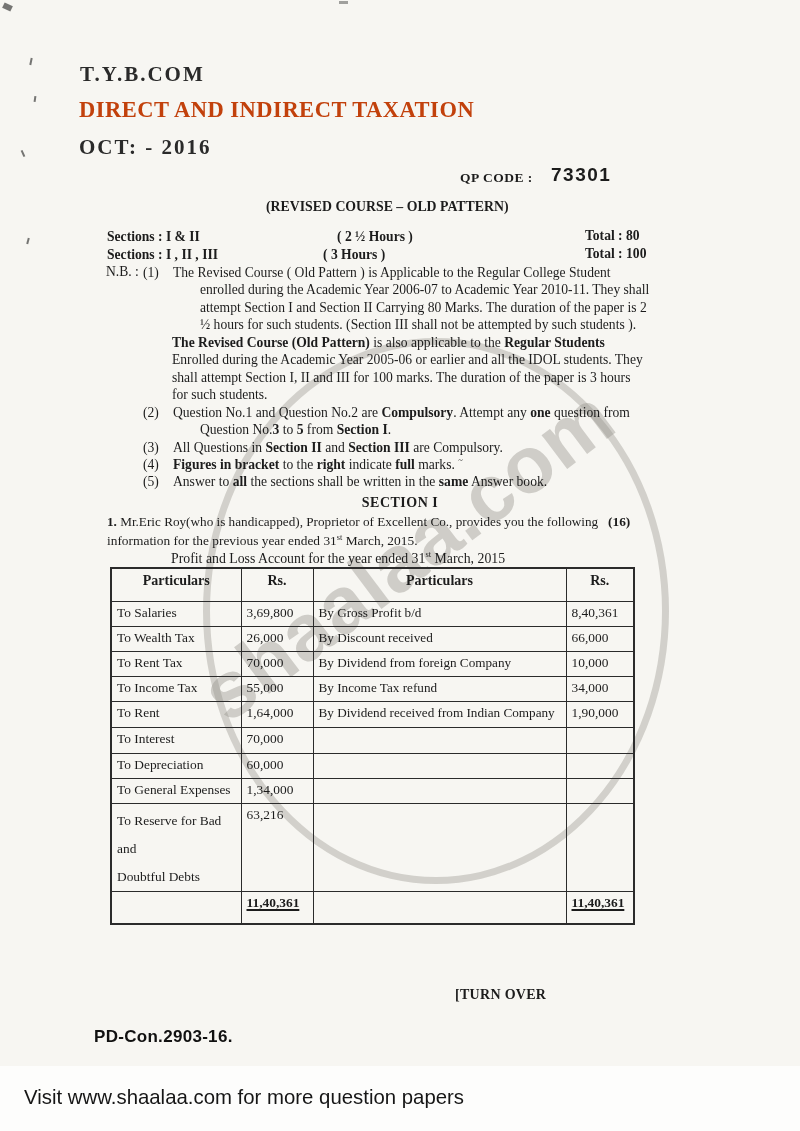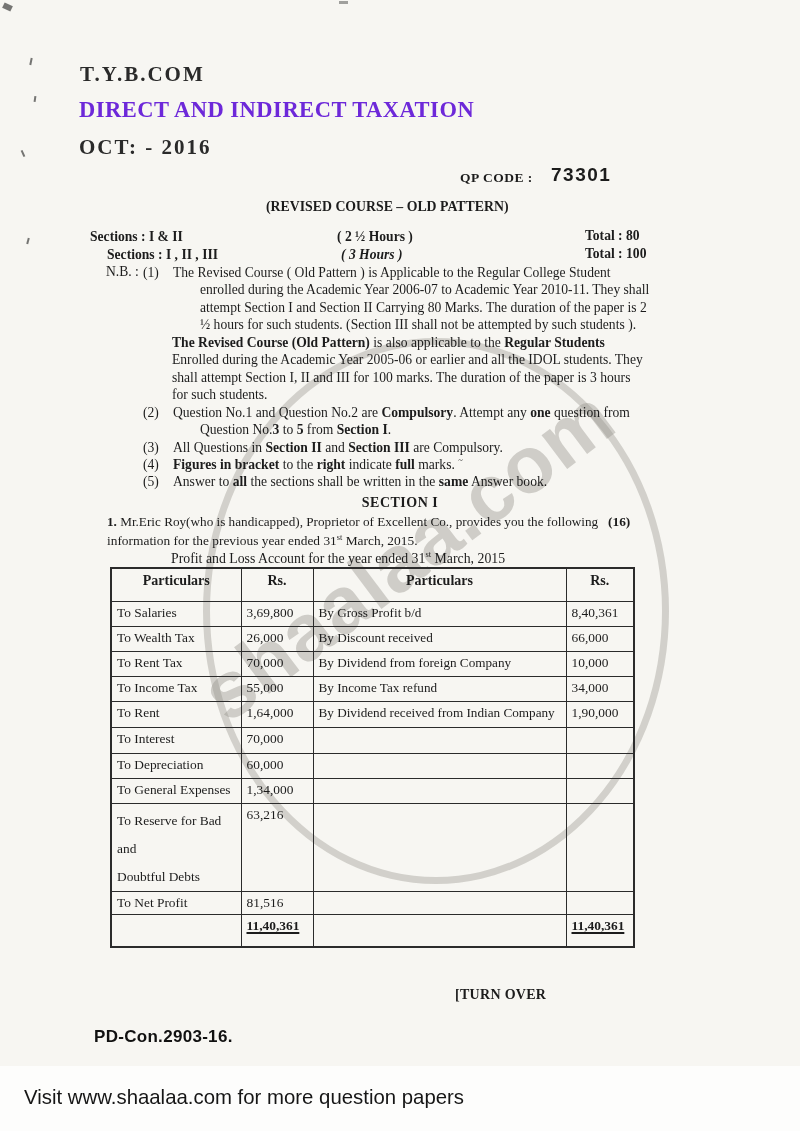--- a/index.html
+++ b/index.html
@@ -14,21 +14,21 @@
            border:7px solid rgba(150,148,140,0.38);border-radius:50%;z-index:0;}
   .wm-text{position:absolute;left:108px;top:512px;width:600px;height:86px;z-index:0;
            font-family:"Liberation Sans",sans-serif;font-weight:700;font-size:80px;
            color:rgba(148,146,138,0.40);text-align:center;line-height:86px;
            transform:rotate(-37deg);letter-spacing:1px;white-space:nowrap;}
 
   .content{position:absolute;inset:0;z-index:1;padding-left:24px;}
 
   
   .t1{left:80px;top:62px;font-size:21px;font-weight:700;letter-spacing:2px;color:#2a2a2a;}
-  .t2{left:79px;top:97px;font-size:22.5px;font-weight:700;letter-spacing:0.5px;color:#6d28d9;}
+  .t2{left:79px;top:97px;font-size:22.5px;font-weight:700;letter-spacing:0.5px;color:#c2410c;}
   .t3{left:79px;top:135px;font-size:21px;font-weight:700;letter-spacing:2px;color:#2a2a2a;}
   .qp-label{left:460px;top:170px;font-size:13.5px;font-weight:700;letter-spacing:0.5px;}
   .qp-code{left:551px;top:164px;font-family:"Liberation Sans",sans-serif;
            font-size:19px;font-weight:700;letter-spacing:1.5px;}
   .pattern{left:266px;top:199px;font-size:13.8px;font-weight:700;}
 
   .sec-label{font-size:13.6px;font-weight:700;}
   .nb-label{left:106px;top:264px;font-size:13.6px;}
 
   .nb-wrap{left:143px;top:264px;width:512px;font-size:13.6px;line-height:17.45px;}
@@ -92,25 +92,25 @@
     <div class="art art-top"></div>
 
     <div class="abs t1">T.Y.B.COM</div>
     <div class="abs t2">DIRECT AND INDIRECT TAXATION</div>
     <div class="abs t3">OCT: - 2016</div>
 
     <div class="abs qp-label">QP CODE :</div>
     <div class="abs qp-code">73301</div>
     <div class="abs pattern">(REVISED COURSE – OLD PATTERN)</div>
 
-    <div class="abs sec-label" style="left:90px;top:229px;">Sections : I &amp; II</div>
+    <div class="abs sec-label" style="left:107px;top:229px;">Sections : I &amp; II</div>
     <div class="abs sec-label" style="left:337px;top:229px;">( 2 ½ Hours )</div>
     <div class="abs sec-label" style="left:585px;top:228px;">Total : 80</div>
     <div class="abs sec-label" style="left:107px;top:247px;">Sections : I , II , III</div>
-    <div class="abs sec-label" style="left:341px;top:247px;font-style:italic;">( 3 Hours )</div>
+    <div class="abs sec-label" style="left:323px;top:247px;">( 3 Hours )</div>
     <div class="abs sec-label" style="left:585px;top:246px;">Total : 100</div>
 
     <div class="abs nb-label">N.B. :</div>
 
     <div class="abs nb-wrap">
       <div class="nb-entry">
         <span class="nb-num">(1)</span><span><span>The Revised Course ( Old Pattern ) is Applicable to the Regular College Student enrolled during the Academic Year 2006-07 to Academic Year 2010-11. They shall attempt Section I and Section II Carrying 80 Marks. The duration of the paper is 2 ½ hours for such students. (Section III shall not be attempted by such students ).</span></span>
       </div>
       <div class="nb-entry nb-cont">
         <span><span class="b">The Revised Course (Old Pattern)</span><span> is also applicable to the </span><span class="b">Regular Students</span><span> Enrolled during the Academic Year 2005-06 or earlier and all the IDOL students. They shall attempt Section I, II and III for 100 marks. The duration of the paper is 3 hours for such students.</span></span>
@@ -198,26 +198,20 @@
         <td class="crtxt"></td>
         <td class="amt"></td>
       </tr>
       <tr class="h-tall row-tall">
         <td class="dr">To Reserve for Bad and
 Doubtful Debts</td>
         <td class="amt">63,216</td>
         <td class="crtxt"></td>
         <td class="amt"></td>
       </tr>
-      <tr class="h-net">
-        <td class="dr">To Net Profit</td>
-        <td class="amt">81,516</td>
-        <td class="crtxt"></td>
-        <td class="amt"></td>
-      </tr>
       <tr class="h-tot">
         <td></td>
         <td class="amt total-amt">11,40,361</td>
         <td></td>
         <td class="amt total-amt">11,40,361</td>
       </tr>
     </tbody>
       </table>
 
     <div class="abs turnover">[TURN OVER</div>

